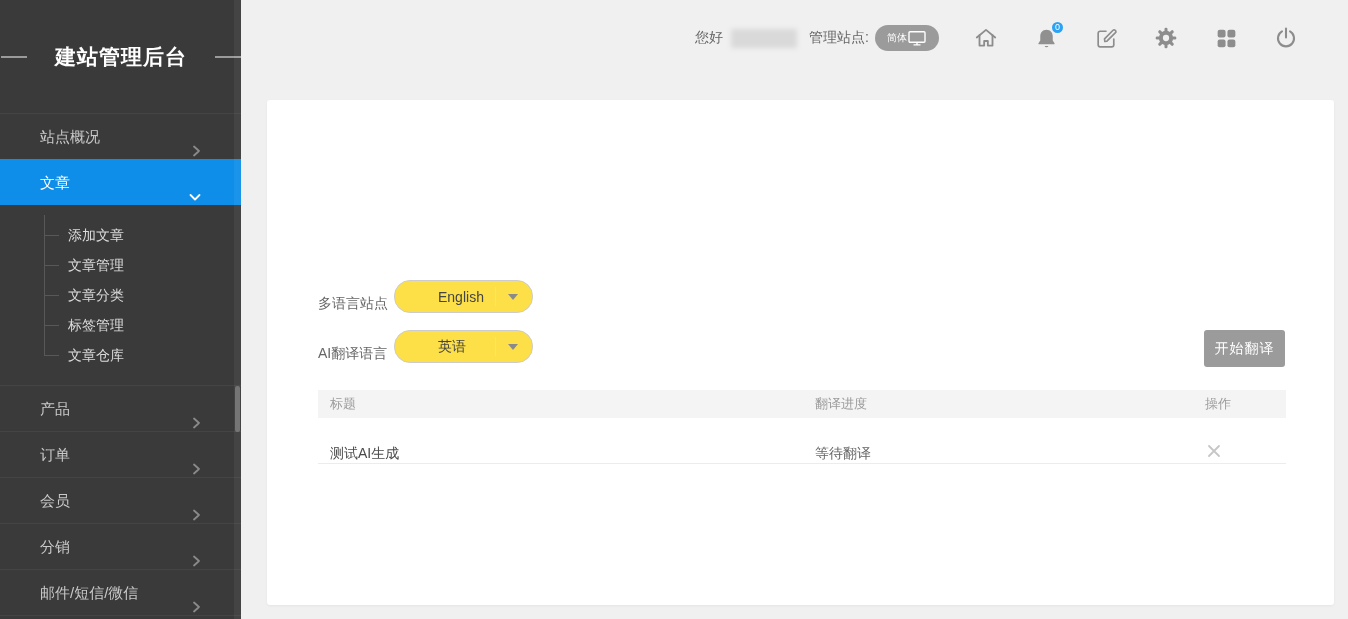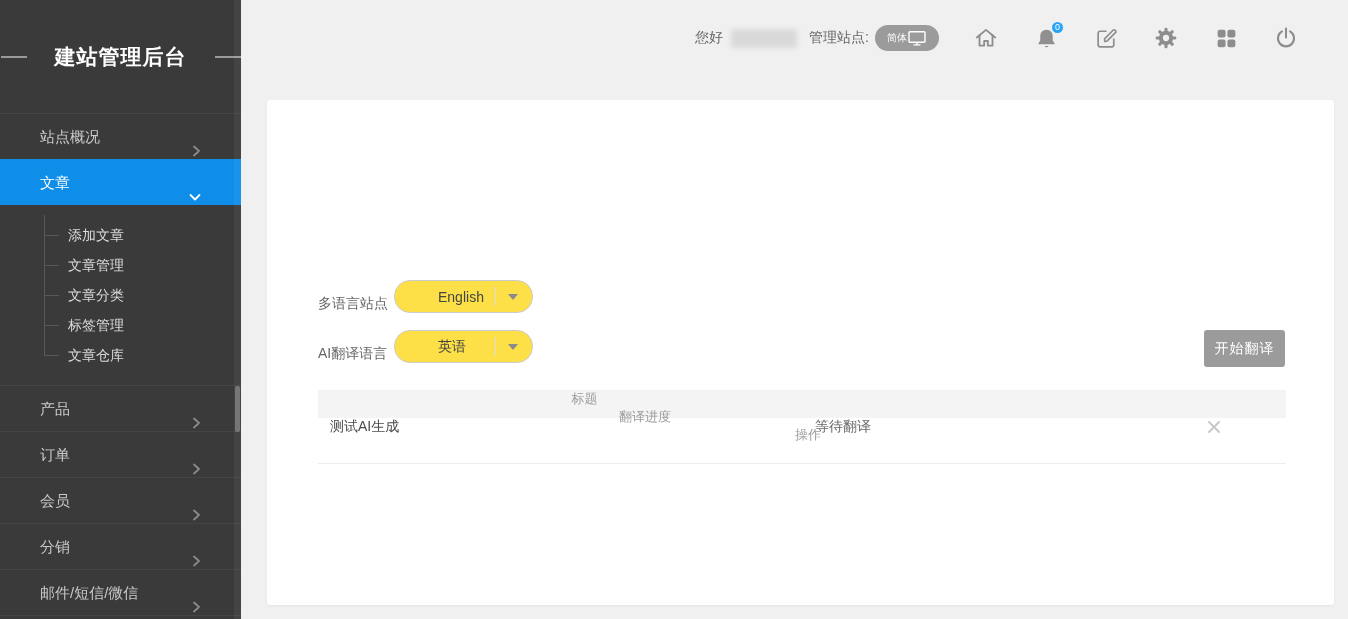--- a/index.html
+++ b/index.html
@@ -13,21 +13,21 @@
   
   .sidebar {
     position:absolute; left:0; top:0; width:241px; height:619px;
     background:#3a3a3a; z-index:2;
   }
   .sb-track { position:absolute; right:0; top:0; width:7px; height:100%;
     background:rgba(255,255,255,.05); }
   .sb-thumb { position:absolute; right:1px; top:386px; width:5px; height:46px;
     background:#757575; border-radius:2px; }
   .logo {
-    height:113px; display:flex; align-items:center; justify-content:center;
+    height:113px; display:flex; align-items:center; justify-content:flex-end;
     gap:28px; color:#fff; font-size:21px; font-weight:bold; letter-spacing:1px;
   }
   .logo-dash { width:26px; height:2px; background:#9a9a9a; }
   .nav-item {
     position:relative; height:46px; line-height:46px; padding-left:40px;
     color:#c9c9c9; font-size:15px; cursor:pointer;
     border-top:1px solid rgba(255,255,255,.05);
   }
   .nav-item .chev { position:absolute; right:38px; top:16px; }
   .nav-item.active { background:#0e8ee9; color:#fff; border-top-color:transparent; }
@@ -90,22 +90,22 @@
   .start-btn {
     position:absolute; left:937px; top:230px; width:81px; height:37px;
     background:#9b9b9b; color:#fff; font-size:14px; border:none;
     border-radius:3px; letter-spacing:1px; cursor:pointer;
     font-family:inherit;
   }
 
   
   .table { position:absolute; left:51px; top:290px; width:968px; }
   .thead { display:flex; height:28px; background:#f4f4f4; align-items:center;
-    color:#9b9b9b; font-size:13px;flex-direction:column; }
-  .trow { display:flex; height:46px; align-items:flex-start;
+    color:#9b9b9b; font-size:13px; }
+  .trow { display:flex; height:46px; align-items:flex-end;
     border-bottom:1px solid #ececec; font-size:14px; }
   .col-title { width:485px; padding-left:12px; }
   .col-progress { width:390px; padding-left:12px; }
   .col-action { flex:1; padding-left:12px; }
   .cell-title { color:#4a4a4a; }
   .cell-progress { color:#666; }
   .row-close { width:18px; height:18px; display:inline-flex; cursor:pointer; }
 </style>
 </head>
 <body>

